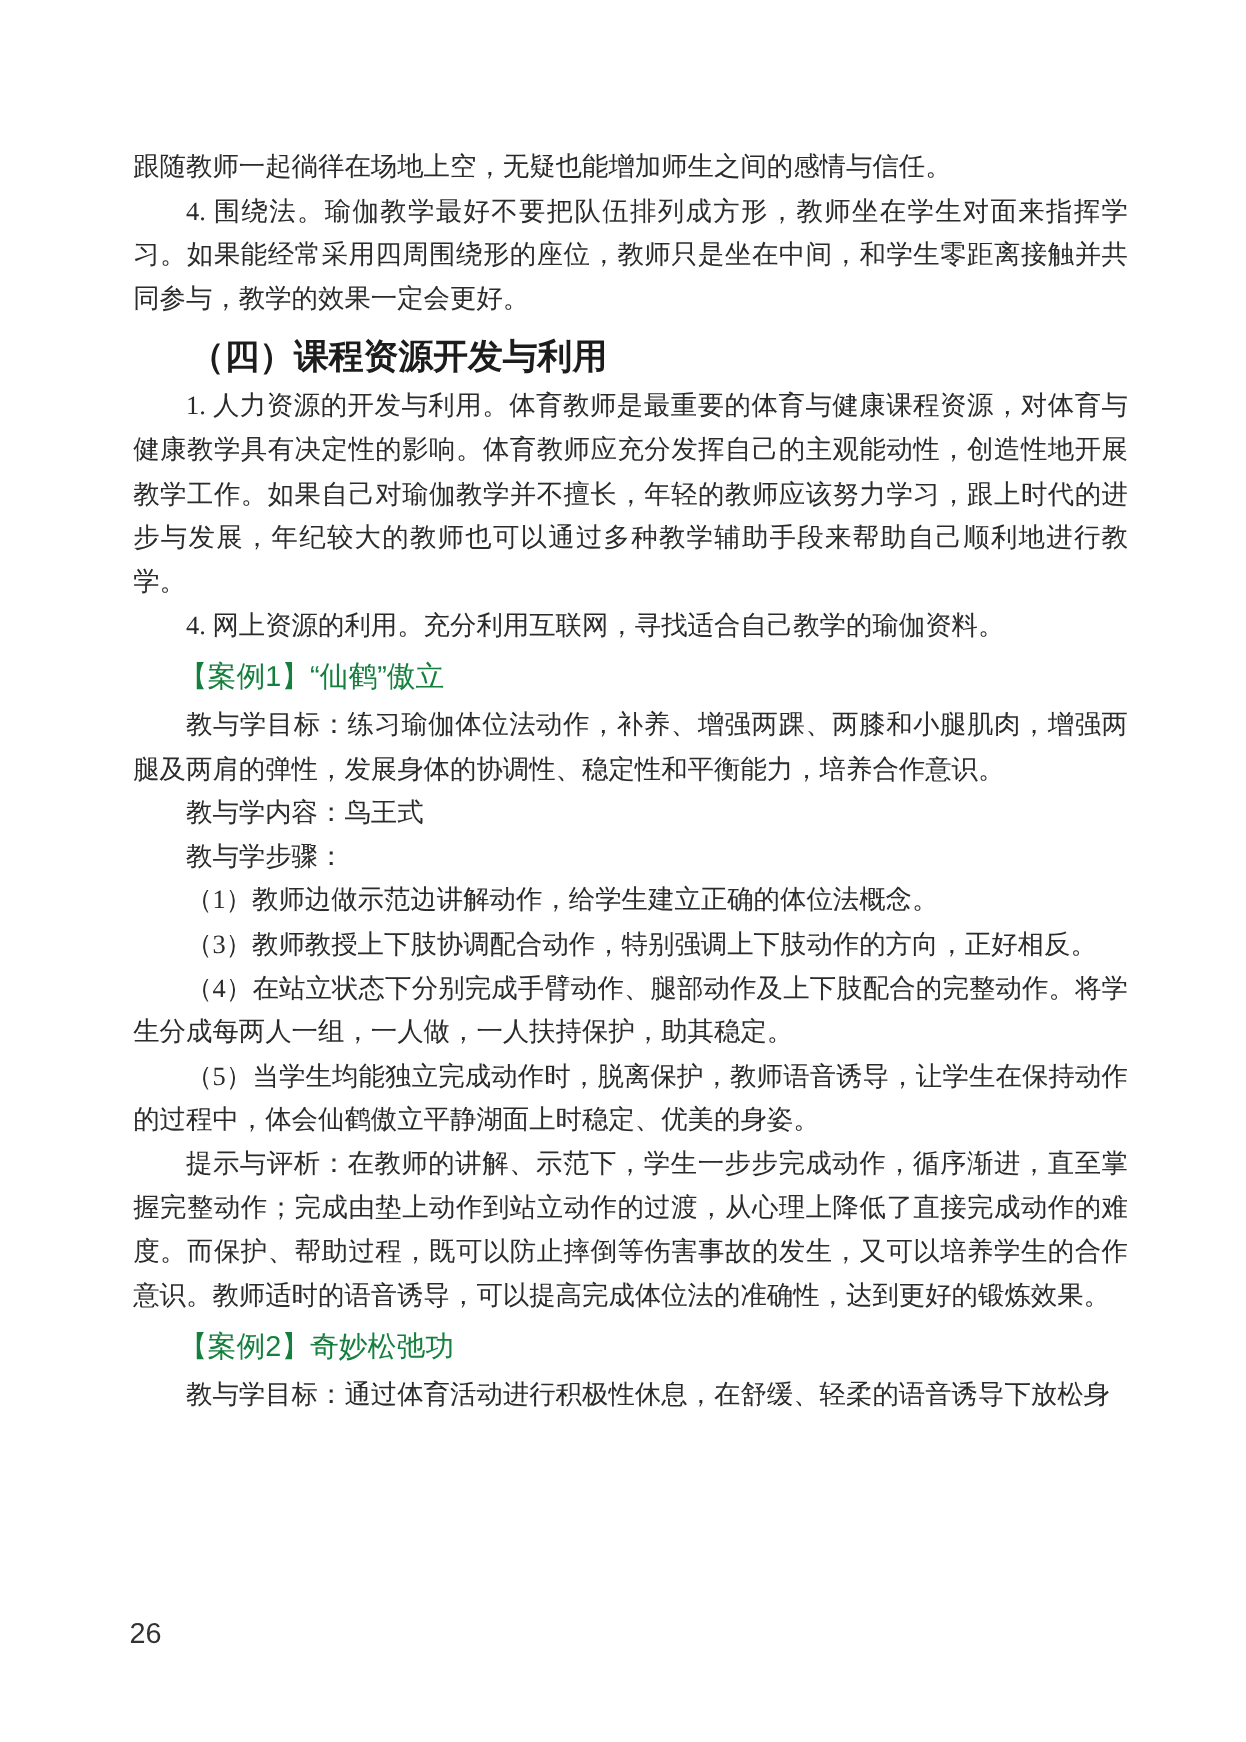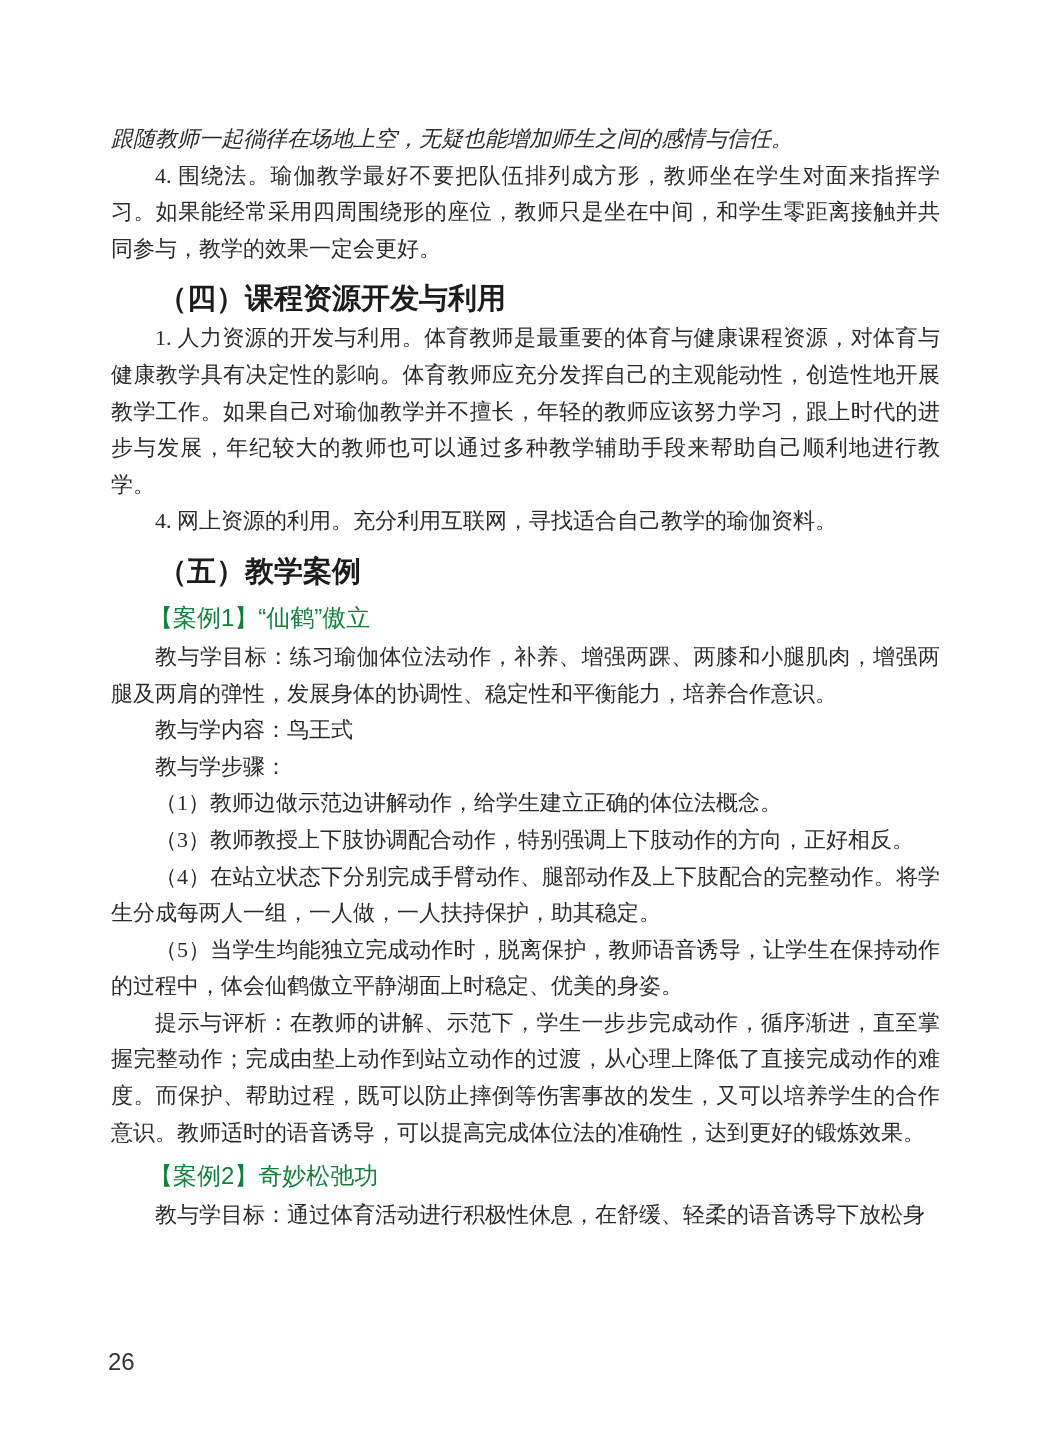--- a/index.html
+++ b/index.html
@@ -20,21 +20,21 @@
   }
   .content > :first-child { margin-top: 121px; }
   .para {
     font-family: "Liberation Serif", "DejaVu Serif", serif;
     font-size: 22px;
     line-height: 36.6px;
     color: #2b2b2b;
     text-align: justify;
     text-indent: 2em;
   }
-  .para.no-indent { text-indent: 0; font-style: italic; }
+  .para.no-indent { text-indent: 0; }
   .section-heading {
     font-family: Liberation Sans, sans-serif;
     font-size: 29px;
     font-weight: bold;
     color: #1c1c1c;
     line-height: 44px;
     text-indent: 47px;
     margin-top: 9px;
   }
   .case-heading {
@@ -59,21 +59,20 @@
 </head>
 <body>
 
 <div class="page">
   <div class="content">
     <p class="para no-indent">跟随教师一起徜徉在场地上空，无疑也能增加师生之间的感情与信任。</p>
     <p class="para">4. 围绕法。瑜伽教学最好不要把队伍排列成方形，教师坐在学生对面来指挥学习。如果能经常采用四周围绕形的座位，教师只是坐在中间，和学生零距离接触并共同参与，教学的效果一定会更好。</p>
     <h2 class="section-heading">（四）课程资源开发与利用</h2>
     <p class="para">1. 人力资源的开发与利用。体育教师是最重要的体育与健康课程资源，对体育与健康教学具有决定性的影响。体育教师应充分发挥自己的主观能动性，创造性地开展教学工作。如果自己对瑜伽教学并不擅长，年轻的教师应该努力学习，跟上时代的进步与发展，年纪较大的教师也可以通过多种教学辅助手段来帮助自己顺利地进行教学。</p>
     <p class="para">4. 网上资源的利用。充分利用互联网，寻找适合自己教学的瑜伽资料。</p>
-    <h2 class="section-heading">（五）教学案例</h2>
     <h3 class="case-heading">【案例1】“仙鹤”傲立</h3>
     <p class="para">教与学目标：练习瑜伽体位法动作，补养、增强两踝、两膝和小腿肌肉，增强两腿及两肩的弹性，发展身体的协调性、稳定性和平衡能力，培养合作意识。</p>
     <p class="para">教与学内容：鸟王式</p>
     <p class="para">教与学步骤：</p>
     <p class="para">（1）教师边做示范边讲解动作，给学生建立正确的体位法概念。</p>
     <p class="para">（3）教师教授上下肢协调配合动作，特别强调上下肢动作的方向，正好相反。</p>
     <p class="para">（4）在站立状态下分别完成手臂动作、腿部动作及上下肢配合的完整动作。将学生分成每两人一组，一人做，一人扶持保护，助其稳定。</p>
     <p class="para">（5）当学生均能独立完成动作时，脱离保护，教师语音诱导，让学生在保持动作的过程中，体会仙鹤傲立平静湖面上时稳定、优美的身姿。</p>
     <p class="para">提示与评析：在教师的讲解、示范下，学生一步步完成动作，循序渐进，直至掌握完整动作；完成由垫上动作到站立动作的过渡，从心理上降低了直接完成动作的难度。而保护、帮助过程，既可以防止摔倒等伤害事故的发生，又可以培养学生的合作意识。教师适时的语音诱导，可以提高完成体位法的准确性，达到更好的锻炼效果。</p>
     <h3 class="case-heading">【案例2】奇妙松弛功</h3>

